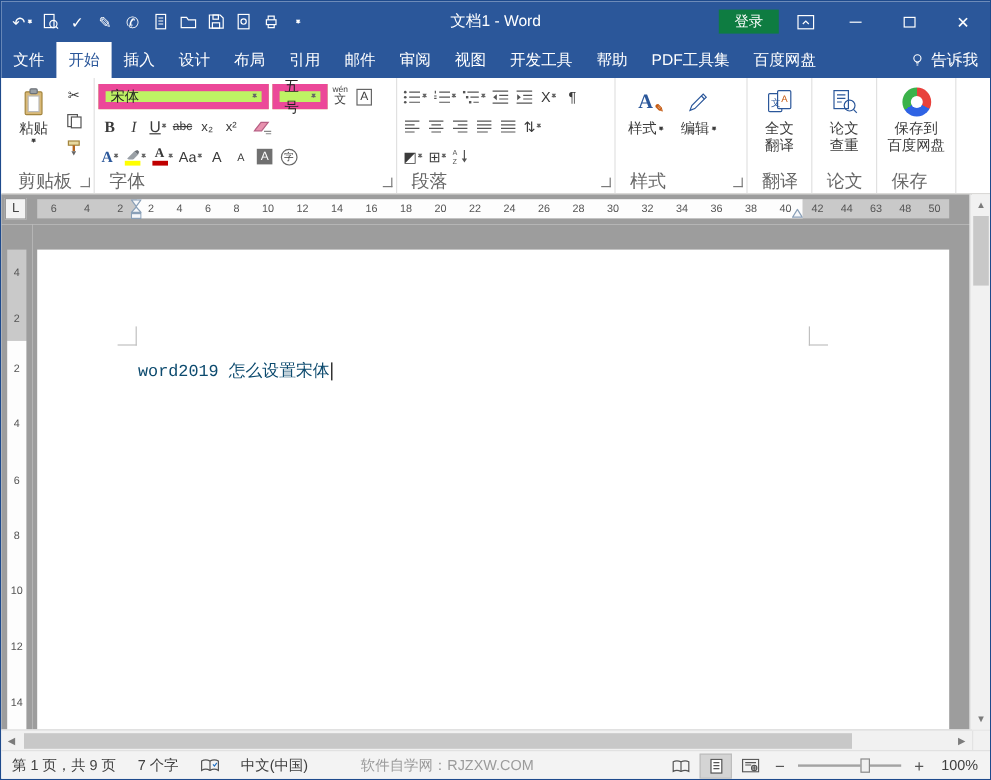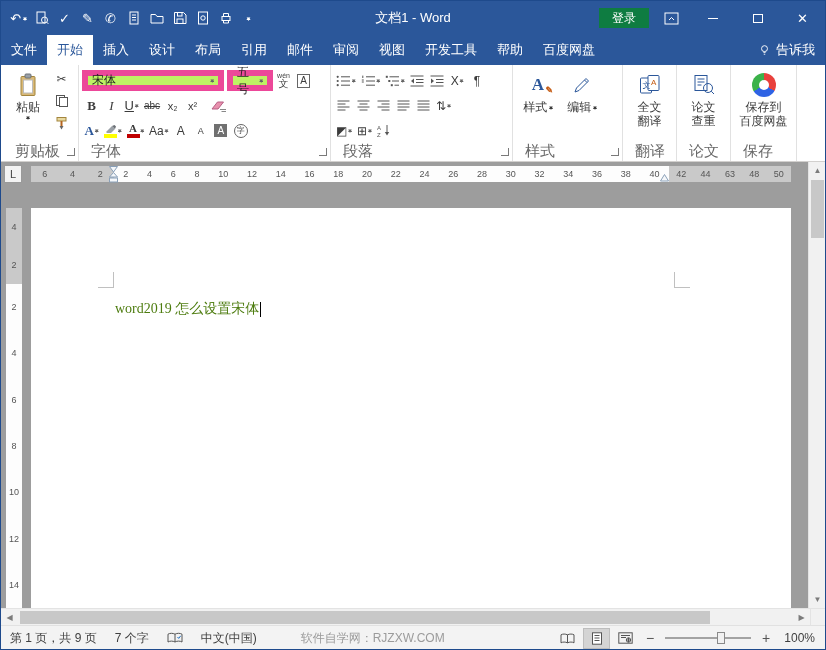--- a/index.html
+++ b/index.html
@@ -86,21 +86,21 @@
   .vseg{display:flex;flex-direction:column;justify-content:space-around;align-items:center}
   .vseg-t{height:76px}
   .vseg-m{flex:1}
 
   
   .docarea{position:absolute;left:26px;top:186px;width:783px;height:421px;background:#9d9d9d;overflow:hidden}
   .page{position:absolute;left:4px;top:21px;width:760px;height:400px;background:#fff}
   .crop{position:absolute;width:16px;height:16px}
   .crop-tl{left:67px;top:64px;border-right:1px solid #c0c0c0;border-bottom:1px solid #c0c0c0}
   .crop-tr{left:643px;top:64px;border-left:1px solid #c0c0c0;border-bottom:1px solid #c0c0c0}
-  .doctext{position:absolute;left:84px;top:92px;font-family:Liberation Serif, serif;font-size:14px;color:#4d7c0f;display:flex;align-items:center;white-space:nowrap}
+  .doctext{position:absolute;left:84px;top:92px;font-family:Liberation Mono, monospace;font-size:14px;color:#0c4a6e;display:flex;align-items:center;white-space:nowrap}
   .caret{width:1px;height:15px;background:#000;margin-left:1px}
 
   
   .vscroll{position:absolute;top:161px;right:0;width:17px;height:446px;background:#f1f1f1;border-left:1px solid #e3e3e3}
   .sarr{width:17px;height:17px;display:flex;align-items:center;justify-content:center;color:#7b7b7b;font-size:8px}
   .vthumb{position:absolute;top:18px;left:2px;width:13px;height:58px;background:#c8c8c8}
   .vs-down{position:absolute;bottom:0;left:0}
   .hscroll{position:absolute;left:0;top:607px;width:826px;height:17px;background:#f1f1f1;border-top:1px solid #e3e3e3;display:flex;align-items:center}
   .htrack{flex:1;height:17px;position:relative}
   .hthumb{position:absolute;left:2px;top:2px;width:690px;height:13px;background:#c8c8c8}
@@ -229,20 +229,23 @@
           <span>审阅</span>
         </div>
         <div class="tab">
           <span>视图</span>
         </div>
         <div class="tab">
           <span>开发工具</span>
         </div>
         <div class="tab">
           <span>帮助</span>
+        </div>
+        <div class="tab">
+          <span>PDF工具集</span>
         </div>
         <div class="tab">
           <span>百度网盘</span>
         </div>
       </div>
     <div class="tab-right">
       <div class="tr-item">
         <svg width="13" height="13" viewBox="0 0 14 14" fill="none" stroke="#fff">
             <circle cx="7" cy="5" r="3.2"></circle>
             <path d="M5.8 9h2.4M6.2 11h1.6"></path>

